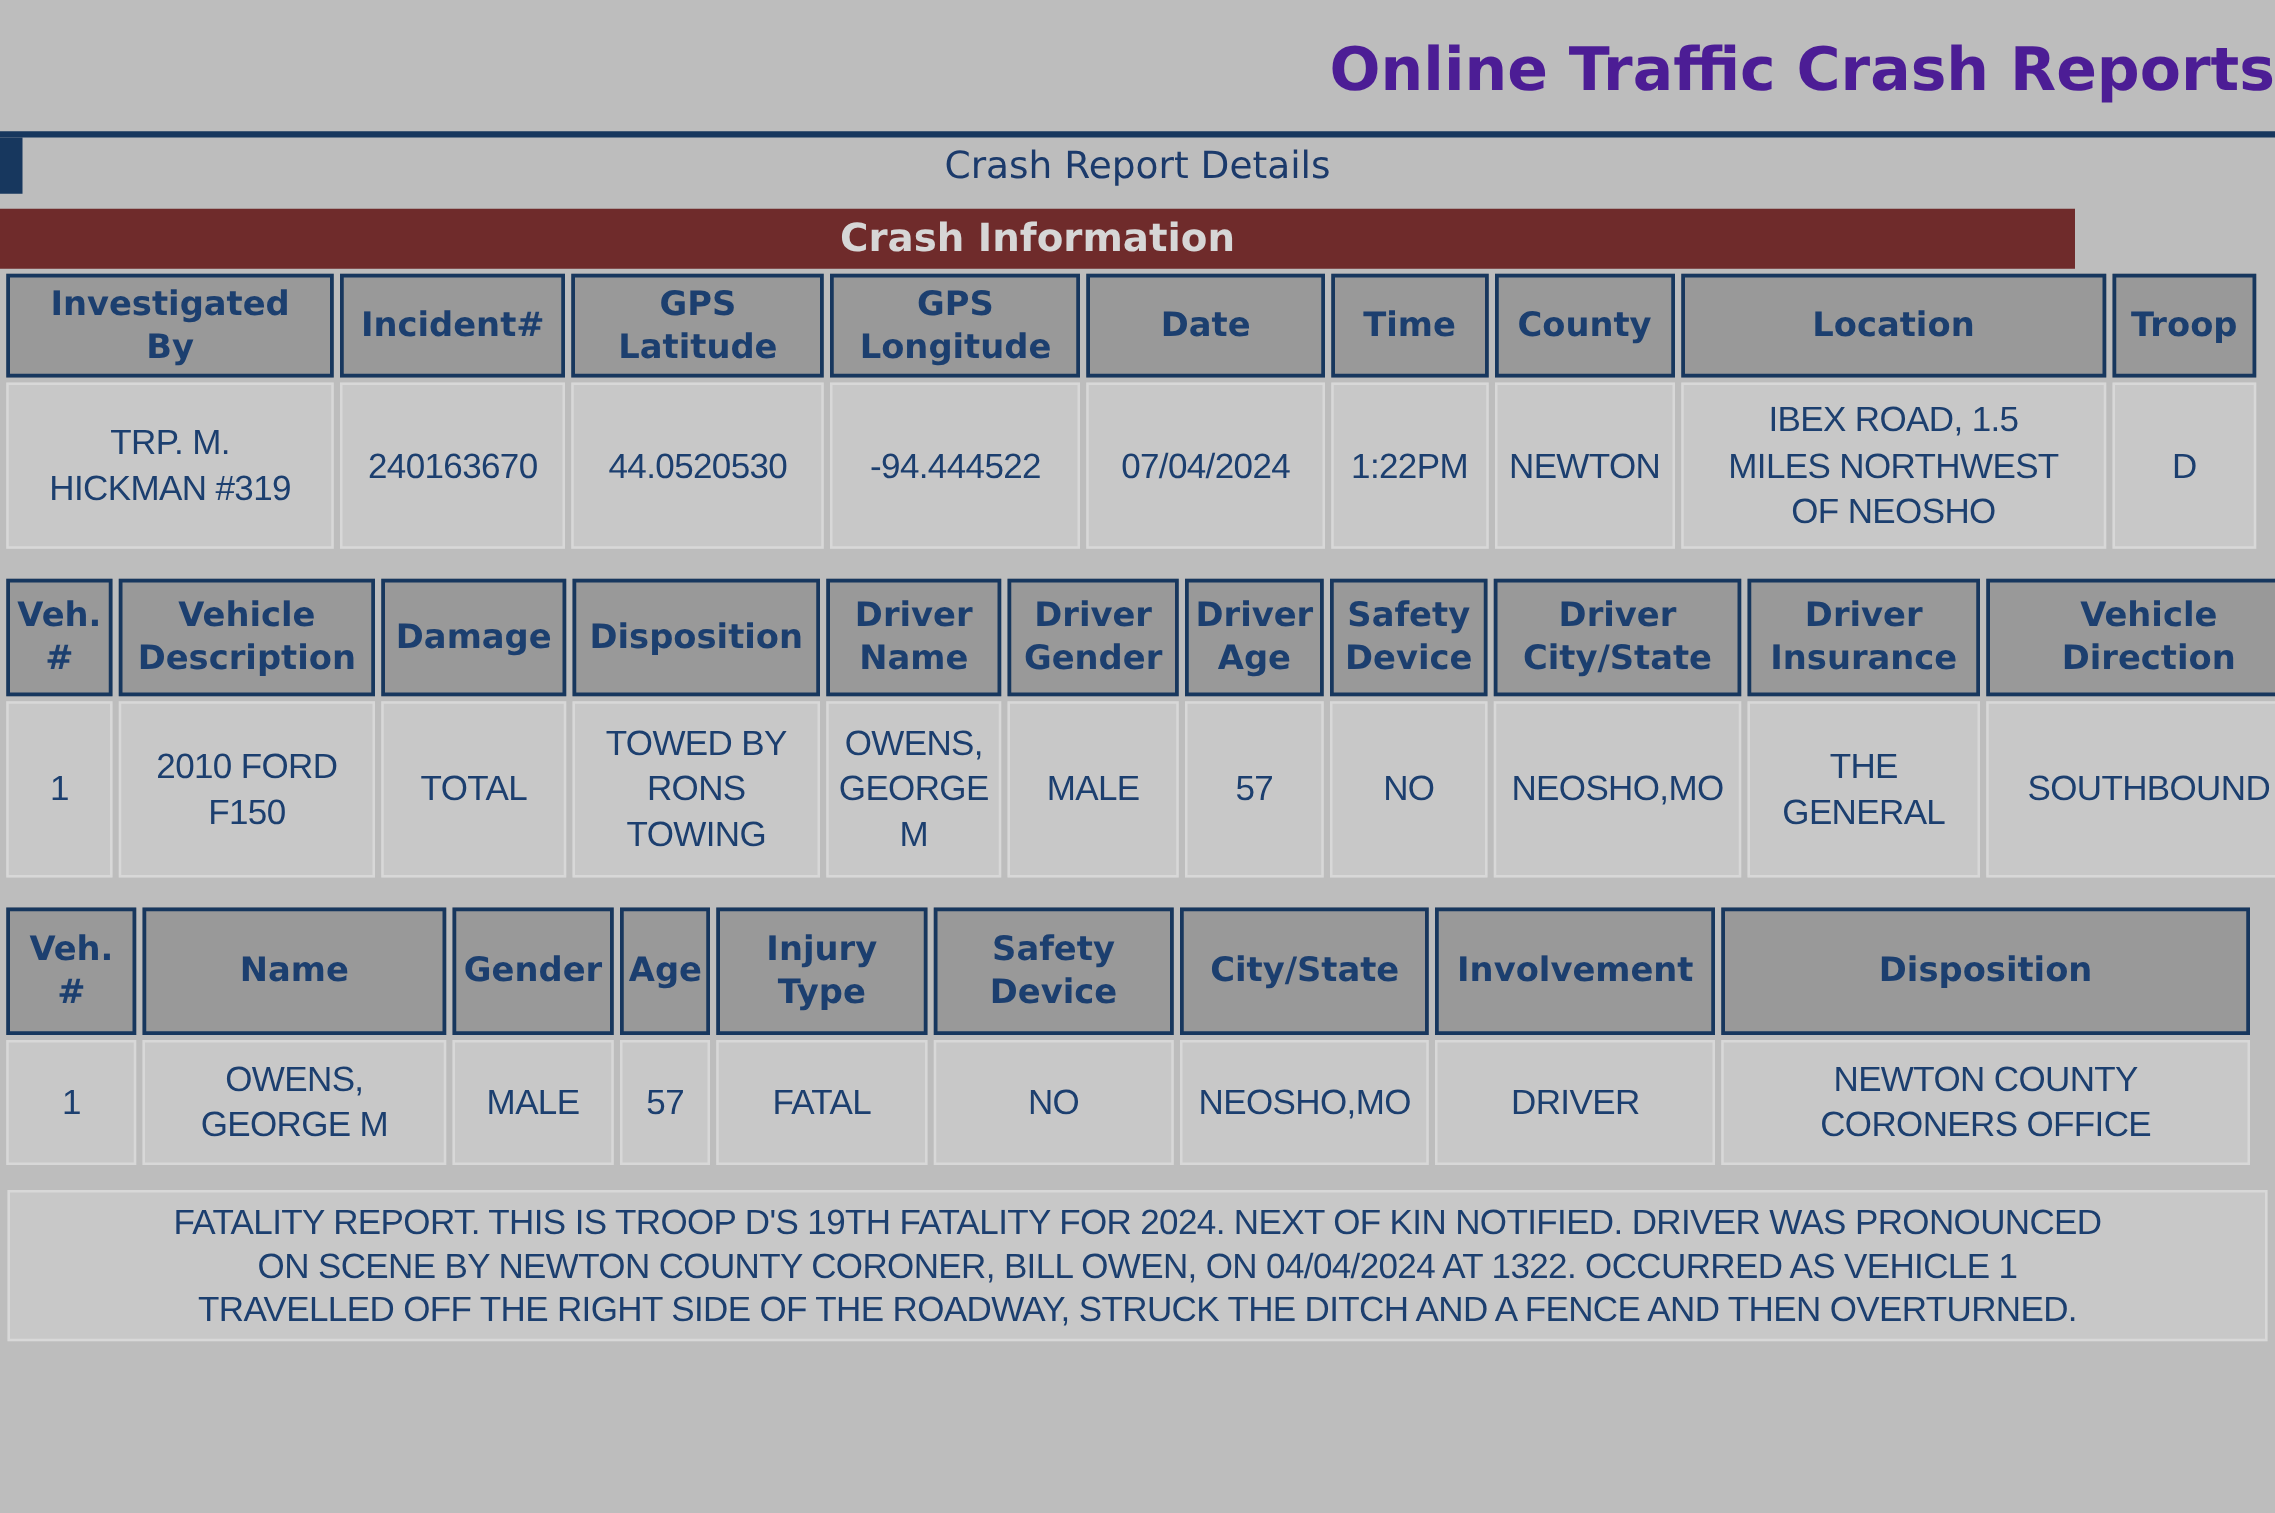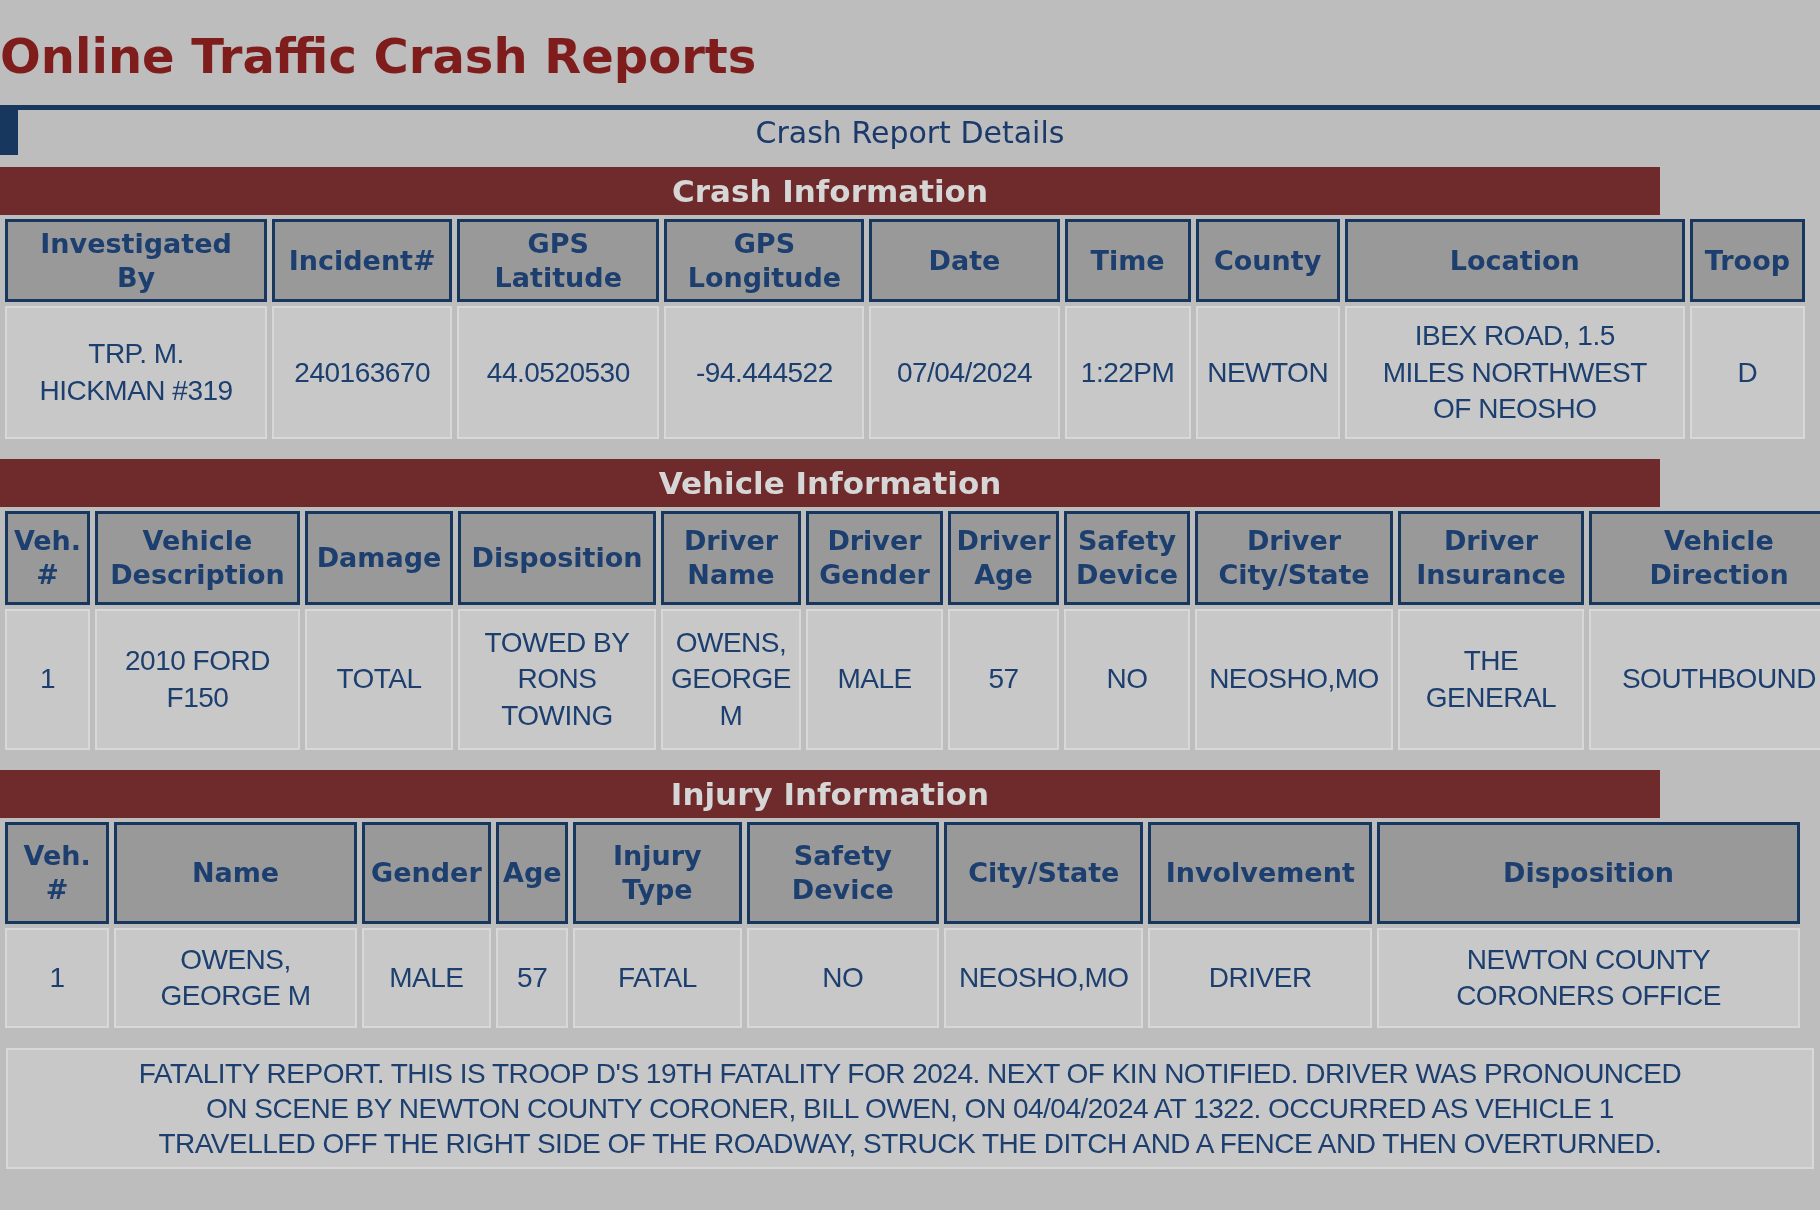--- a/index.html
+++ b/index.html
@@ -7,22 +7,22 @@
   body {
     width:1820px; height:1210px;
     background:#BDBDBD;
     font-family:"DejaVu Sans", sans-serif;
     color:#1B3A6B;
   }
   .page { width:1820px; height:1210px; overflow:hidden; position:relative; }
 
   .page-title {
     margin-top:30px; margin-bottom:22px;
-    text-align:left;
-    font-size:48px; font-weight:bold; color:#7f1d1d;
+    text-align:right;
+    font-size:48px; font-weight:bold; color:#4c1d95;
     line-height:1.1;
   }
   .details-bar {
     position:relative;
     border-top:5px solid #17375E;
     height:50px; line-height:46px;
     text-align:center;
     font-size:30px; font-weight:normal; color:#1B3A6B;
     margin-bottom:12px;
   }
@@ -142,21 +142,20 @@
       <td>1:22PM</td>
       <td>NEWTON</td>
       <td>IBEX ROAD, 1.5
 MILES NORTHWEST
 OF NEOSHO</td>
       <td>D</td>
     </tr>
   </tbody>
     </table>
 
-  <div class="section-bar">Vehicle Information</div>
   <table class="vehicle-table">
     <colgroup>
       <col style="width:85px">
         <col style="width:205px">
         <col style="width:148px">
       <col style="width:198px">
         <col style="width:140px">
         <col style="width:137px">
       <col style="width:111px">
         <col style="width:126px">
@@ -202,21 +201,20 @@
       <td>57</td>
       <td>NO</td>
       <td>NEOSHO,MO</td>
       <td>THE
 GENERAL</td>
       <td>SOUTHBOUND</td>
     </tr>
   </tbody>
     </table>
 
-  <div class="section-bar">Injury Information</div>
   <table class="injury-table">
     <colgroup>
       <col style="width:104px">
         <col style="width:242px">
         <col style="width:129px">
       <col style="width:72px">
         <col style="width:168px">
         <col style="width:192px">
       <col style="width:199px">
         <col style="width:223px">

